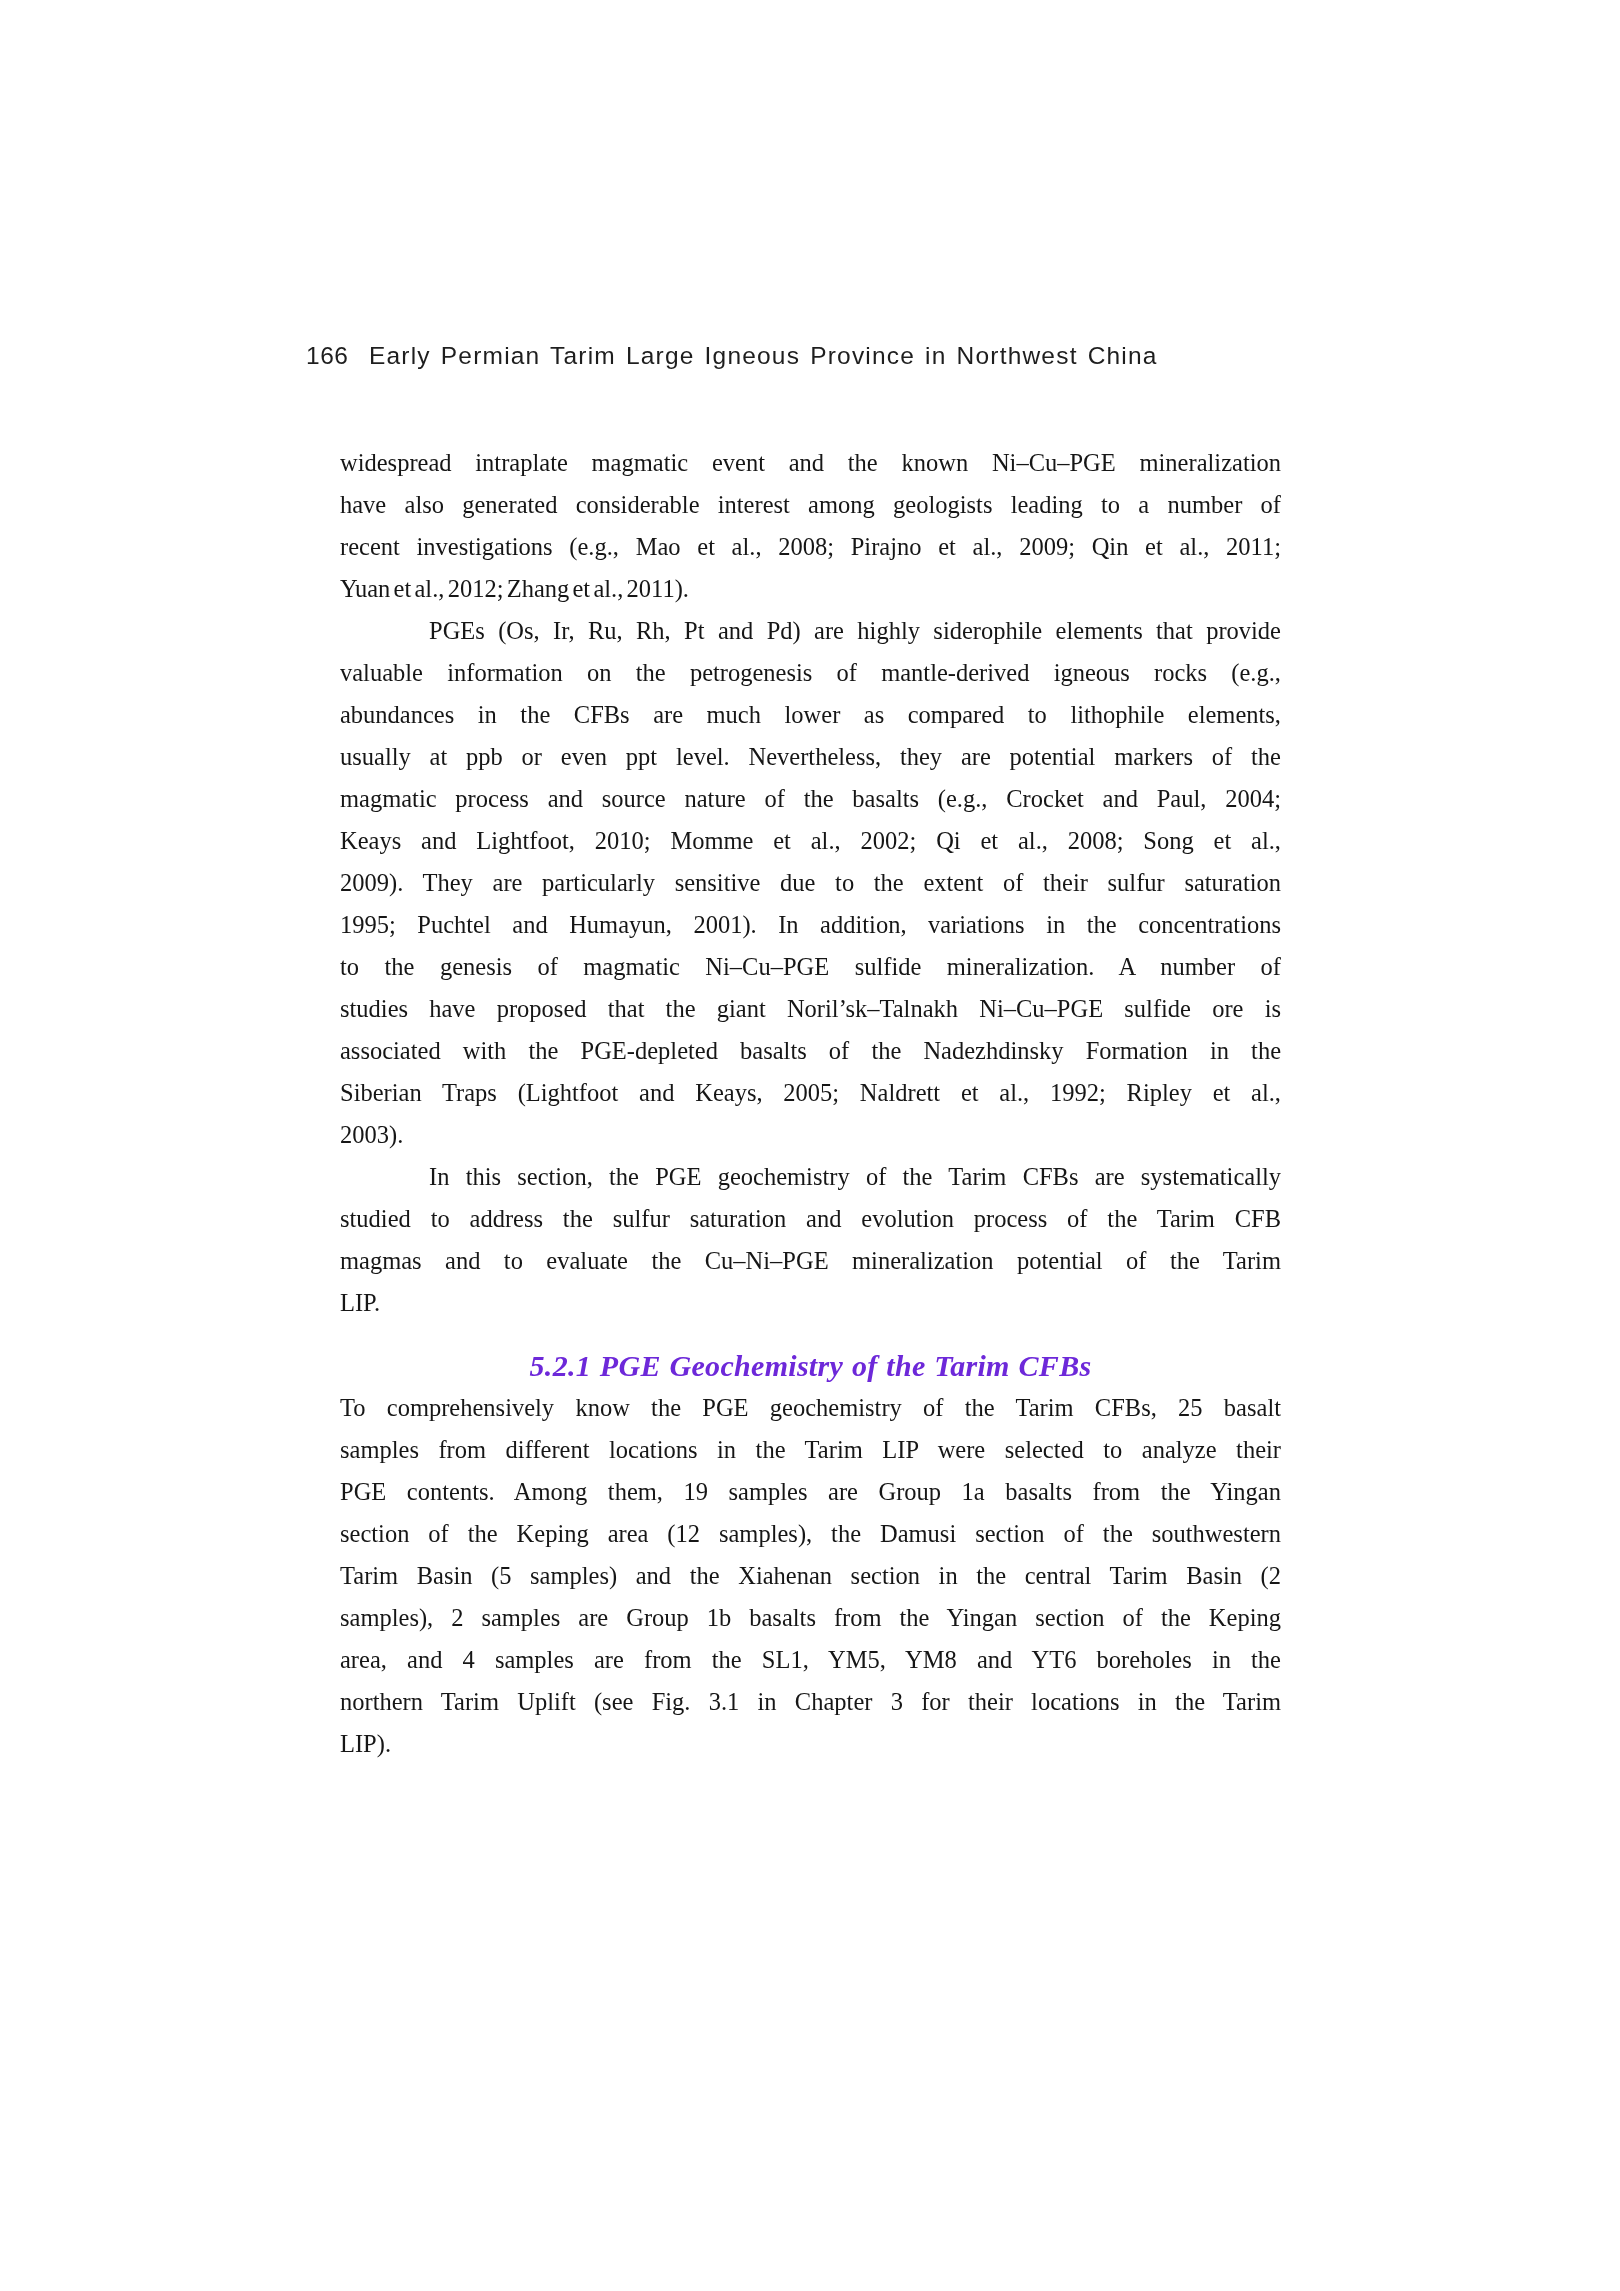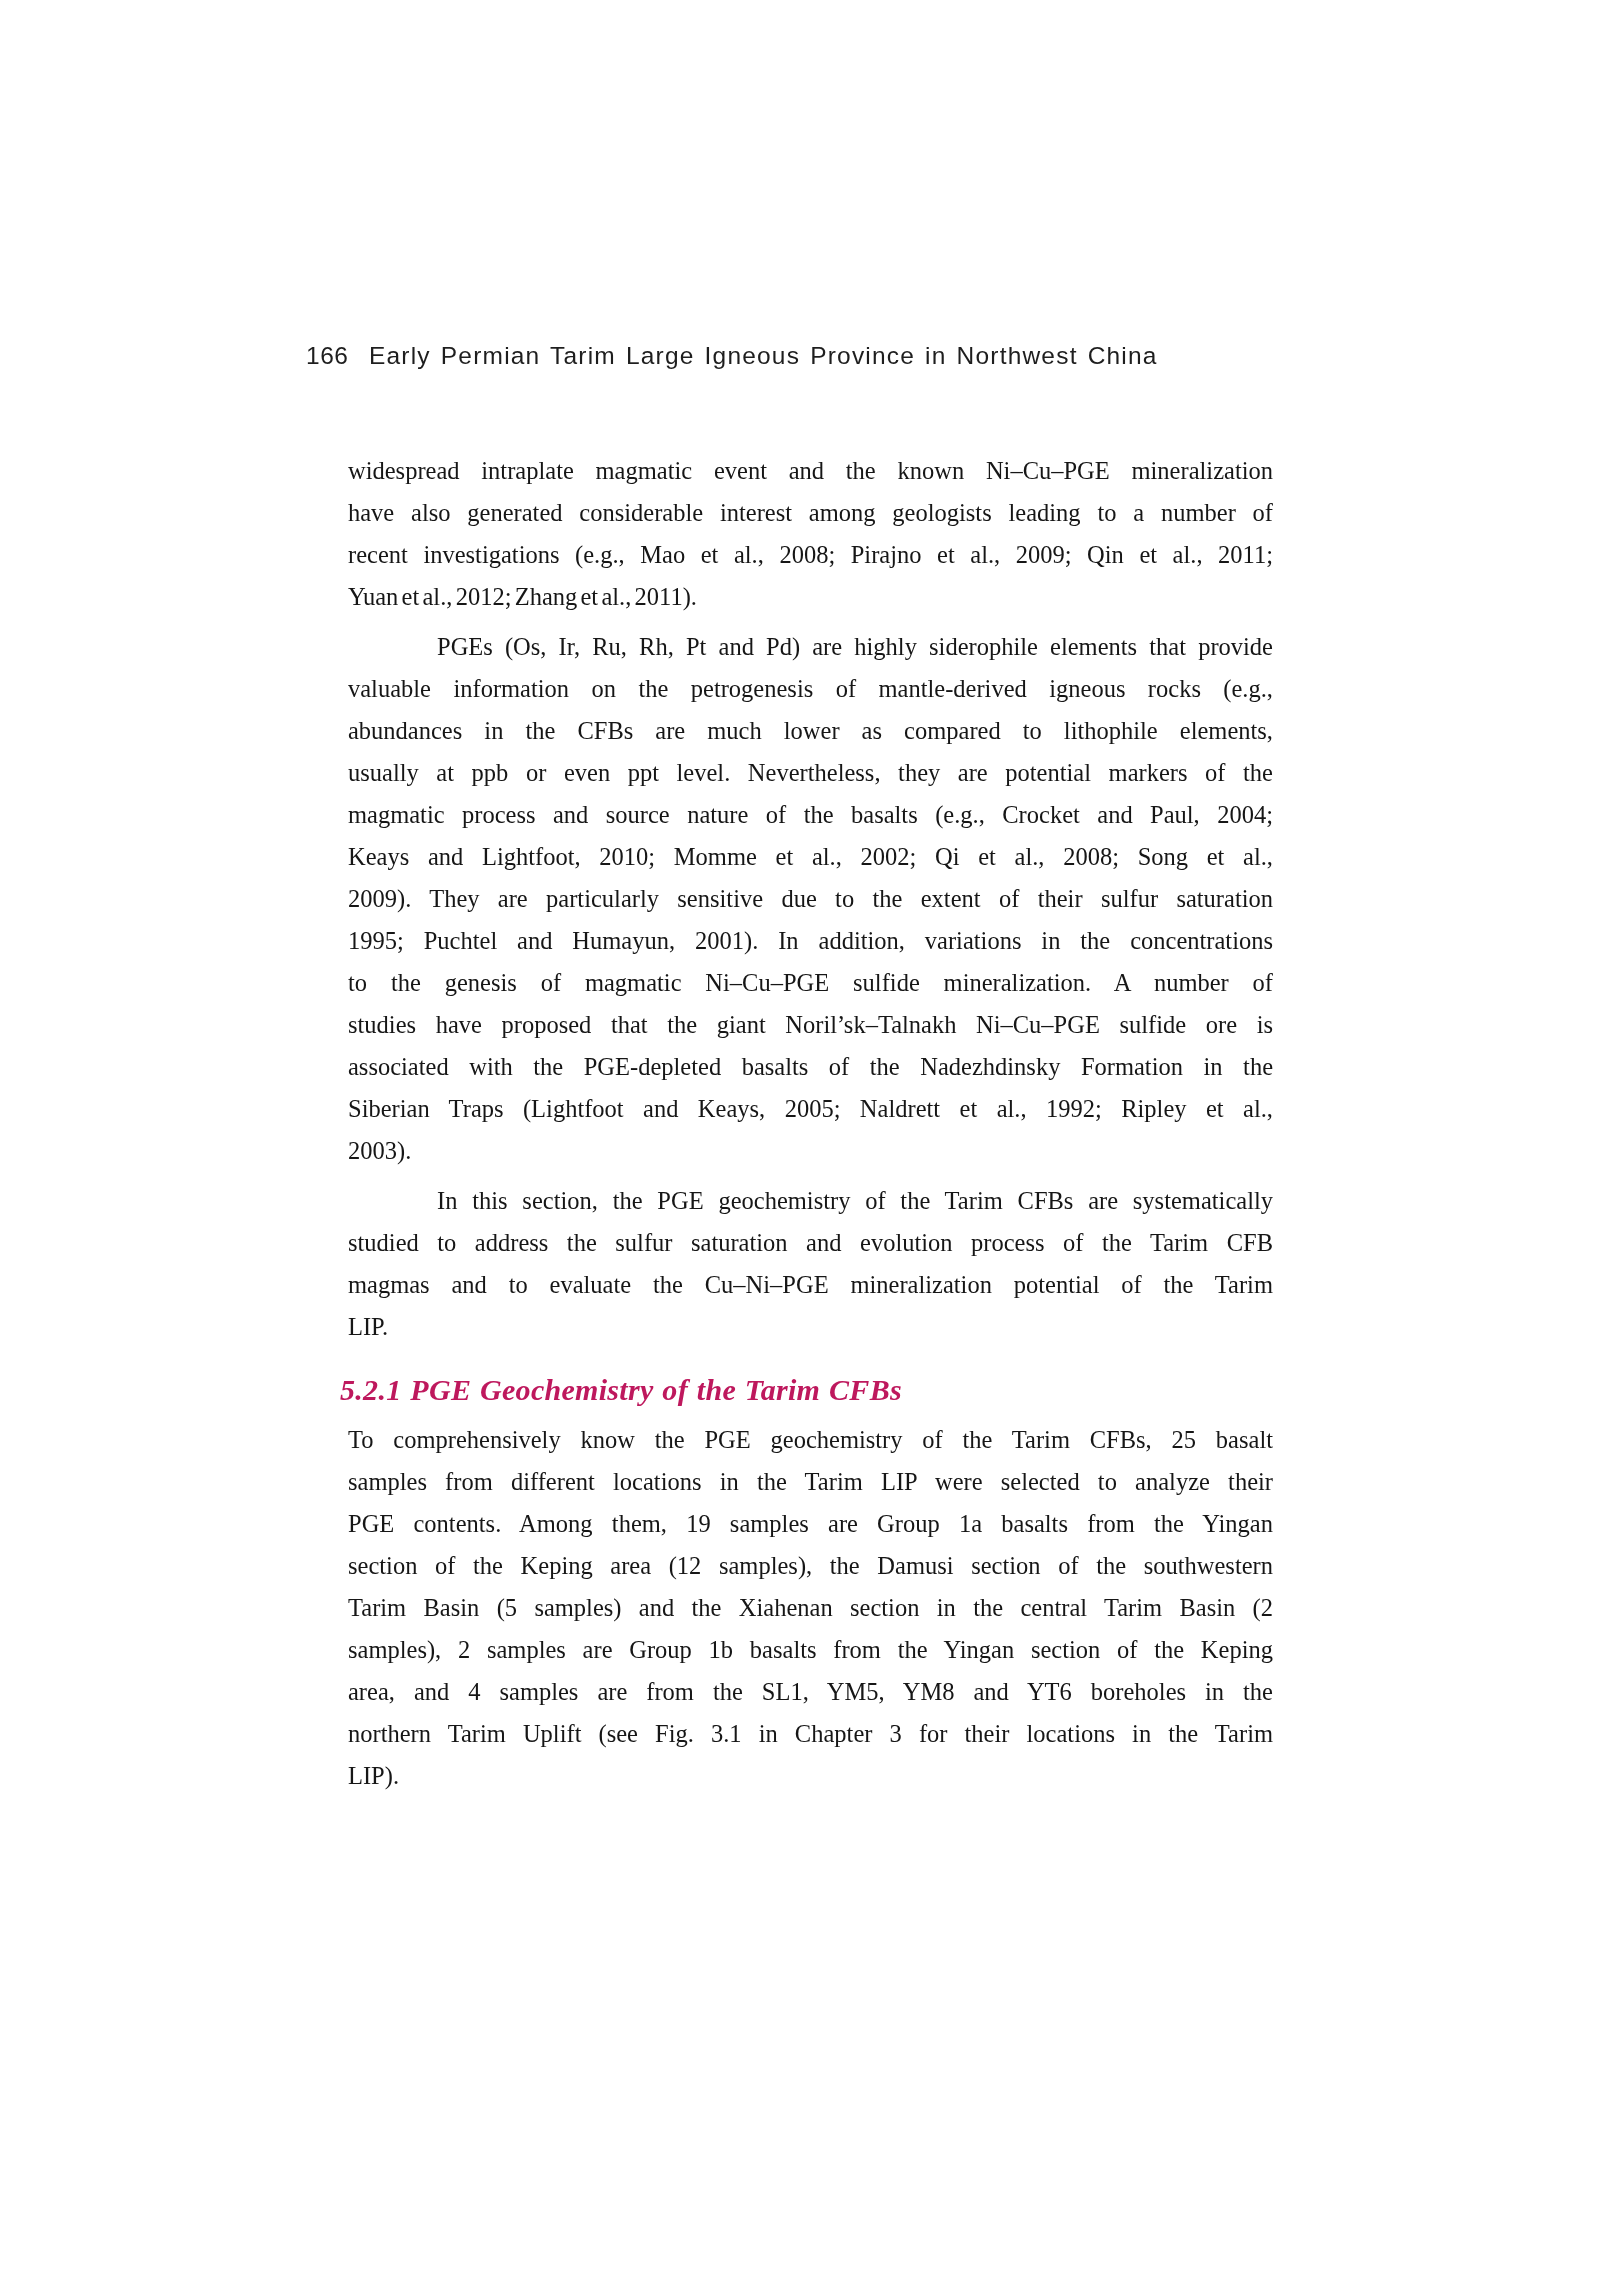--- a/index.html
+++ b/index.html
@@ -35,37 +35,38 @@
     position: absolute;
     left: 340px;
     top: 442px;
     width: 941px;
     font-family: "Liberation Serif", serif;
     font-size: 24.5px;
     line-height: 42px;
     color: #161616;
     word-spacing: -2.9px;
   }
-  .para { margin: 8px; }
+  .para { margin: 0; }
   .line {
     text-align: justify;
     text-align-last: justify;
   }
   .line.last { text-align-last: left; }
   .line.indent { text-indent: 89px; }
   .heading {
     margin: 19.6px 0 0 0;
     font-family: "Liberation Serif", serif;
     font-weight: bold;
     font-style: italic;
     font-size: 30px;
     line-height: 43px;
     letter-spacing: 0.3px;
     word-spacing: 1px;
-    color: #be185d;
+    color: #6d28d9;
+    text-align: center;
   }
 </style>
 </head>
 <body>
 
 <div class="page">
   <div class="running-head">
     <span class="page-num">166</span>
     <span class="run-title">Early Permian Tarim Large Igneous Province in Northwest China</span>
   </div>

